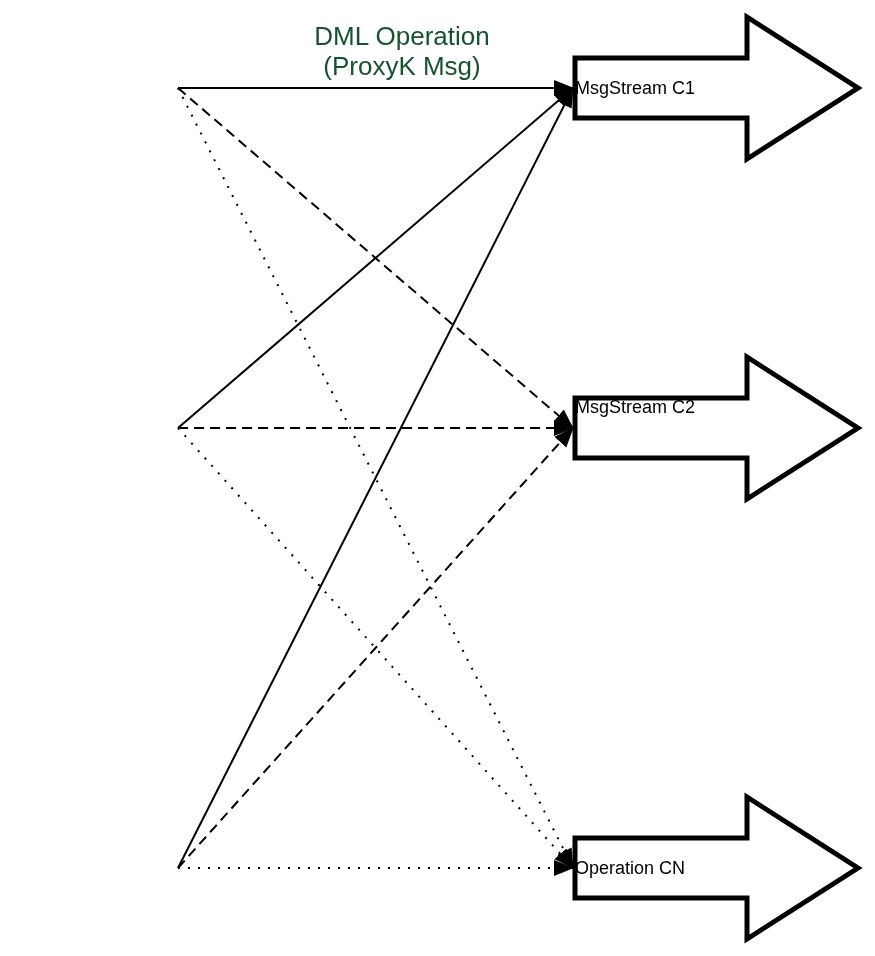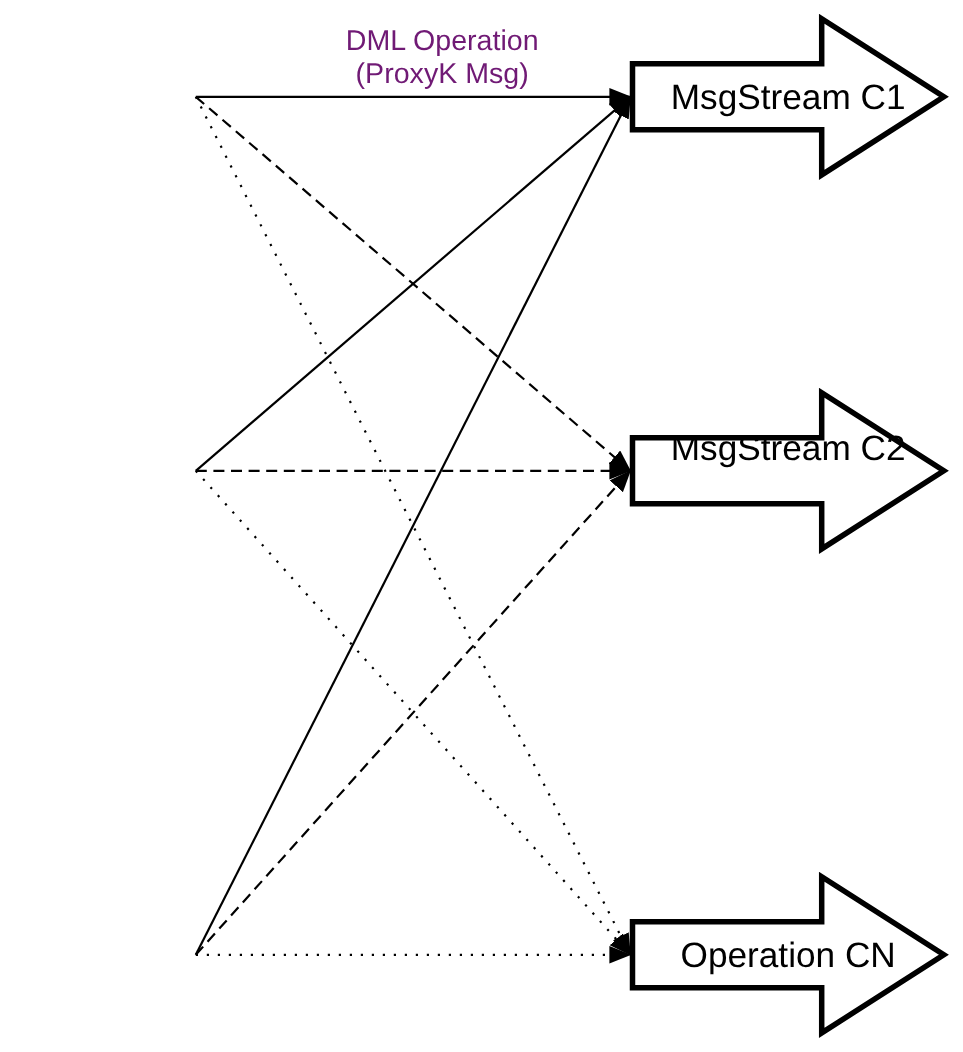--- a/index.html
+++ b/index.html
@@ -49,35 +49,34 @@
     font-size: 26px;
     color: #000000;
     white-space: nowrap;
   }
   .stream-label {
     position: absolute;
     left: 575px;
     width: 283px;
     height: 30px;
     line-height: 30px;
-    text-align: center;
-    font-size: 32px;
+    font-size: 18px;
     color: #000000;
     white-space: nowrap;
     pointer-events: none;
   }
   .edge-label {
     position: absolute;
     left: 252px;
     top: 21px;
     width: 300px;
     text-align: center;
     font-size: 26px;
     line-height: 30px;
-    color: #701a75;
+    color: #14532d;
   }
 </style>
 </head>
 <body>
 
 <div class="canvas">
 
   <svg class="connector-layer" width="875" height="956" viewBox="0 0 875 956">
     <defs>
       <marker id="arrowhead" markerUnits="userSpaceOnUse" markerWidth="21" markerHeight="17" refX="19" refY="8" orient="auto">

